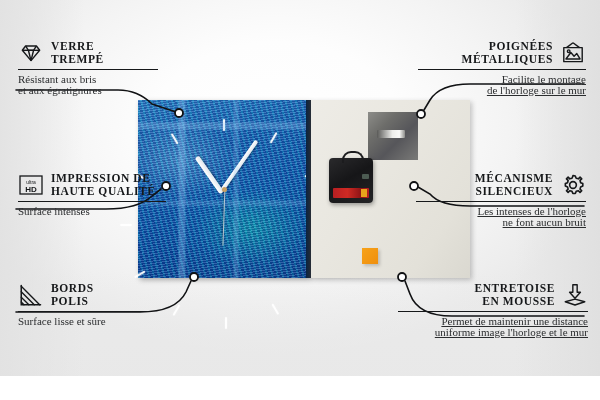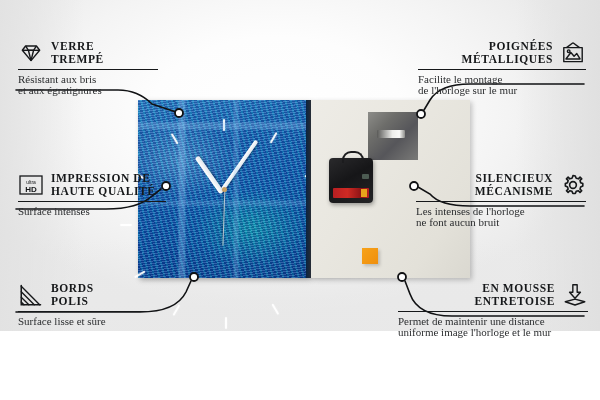--- a/index.html
+++ b/index.html
@@ -2,21 +2,21 @@
 <html><head>
 <meta charset="utf-8">
 <style>
   html,body{margin:0;padding:0;}
   body{
     width:600px;height:400px;overflow:hidden;
     font-family:"Liberation Serif", serif;
     background:#ffffff;
   }
   #stage{
-    position:relative;width:600px;height:331px;
+    position:relative;width:600px;height:376px;
     background:
       radial-gradient(ellipse 55% 60% at 46% 34%, #ffffff 0%, #fdfdfd 38%, #f4f4f4 70%, #eaeaea 100%);
   }
   #stage:before{
     content:"";position:absolute;inset:0;
     background:
       linear-gradient(90deg, rgba(225,225,225,.85) 0%, rgba(255,255,255,0) 14%, rgba(255,255,255,0) 86%, rgba(223,223,223,.9) 100%),
       linear-gradient(180deg, rgba(255,255,255,0) 72%, rgba(232,232,232,.75) 100%);
     pointer-events:none;
   }
@@ -96,21 +96,21 @@
   }
   .callout .rule{height:1px;background:#16181a;margin:3px 0 4px;}
   .callout .sub{
     font-size:11px;line-height:10.6px;color:#2b2d2f;white-space:nowrap;
   }
   .callout.left .head{justify-content:flex-start;}
   .callout.left .ttl{text-align:left;}
   .callout.left .sub{text-align:left;}
   .callout.right .head{justify-content:flex-end;}
   .callout.right .ttl{text-align:right;}
-  .callout.right .sub{text-align:left;}
+  .callout.right .sub{text-align:right;text-decoration:underline;}
   .ico{width:26px;height:26px;flex:0 0 26px;color:#16181a;}
   .ico svg{display:block;width:26px;height:26px;}
 </style>
 </head>
 <body>
 
 <div id="stage">
 
   <div class="floor-shadow"></div>
 
@@ -279,40 +279,40 @@
       </span>
     </div>
     <div class="rule"></div>
     <div class="sub">Facilite le montage</div>
     <div class="sub">de l'horloge sur le mur</div>
   </div>
 
   <div class="callout right" style="right:14px;top:172px;width:170px;">
     <div class="head">
       <span>
+        <span class="ttl" style="display:block">MÉCANISME</span>
         <span class="ttl" style="display:block">SILENCIEUX</span>
-        <span class="ttl" style="display:block">MÉCANISME</span>
       </span>
       <span class="ico">
         <svg viewBox="0 0 24 24" fill="none" stroke="currentColor" stroke-width="1.5" stroke-linejoin="round">
           <path d="M12 3.2 l2.1 .55 .85 2.0 2.05 .55 1.5-1.55 1.55 1.55 -1.55 1.5 .55 2.05 2.0 .85 0 2.2 -2.0 .85 -.55 2.05 1.55 1.5 -1.55 1.55 -1.5-1.55 -2.05 .55 -.85 2.0 -2.2 0 -.85-2.0 -2.05-.55 -1.5 1.55 -1.55-1.55 1.55-1.5 -.55-2.05 -2.0-.85 0-2.2 2.0-.85 .55-2.05 -1.55-1.5 1.55-1.55 1.5 1.55 2.05-.55 .85-2.0 Z"></path>
           <circle cx="12" cy="12" r="3.1"></circle>
         </svg>
       </span>
     </div>
     <div class="rule"></div>
     <div class="sub">Les intenses de l'horloge</div>
     <div class="sub">ne font aucun bruit</div>
   </div>
 
   <div class="callout right" style="right:12px;top:282px;width:190px;">
     <div class="head">
       <span>
+        <span class="ttl" style="display:block">ENTRETOISE</span>
         <span class="ttl" style="display:block">EN MOUSSE</span>
-        <span class="ttl" style="display:block">ENTRETOISE</span>
       </span>
       <span class="ico">
         <svg viewBox="0 0 24 24" fill="none" stroke="currentColor" stroke-width="1.3" stroke-linejoin="round">
           <path d="M10 2.5 h4 v7 h3 L12 15 L7 9.5 h3 Z"></path>
           <path d="M12 15.8 L21 18.2 L12 21.2 L3 18.2 Z"></path>
         </svg>
       </span>
     </div>
     <div class="rule"></div>
     <div class="sub">Permet de maintenir une distance</div>

